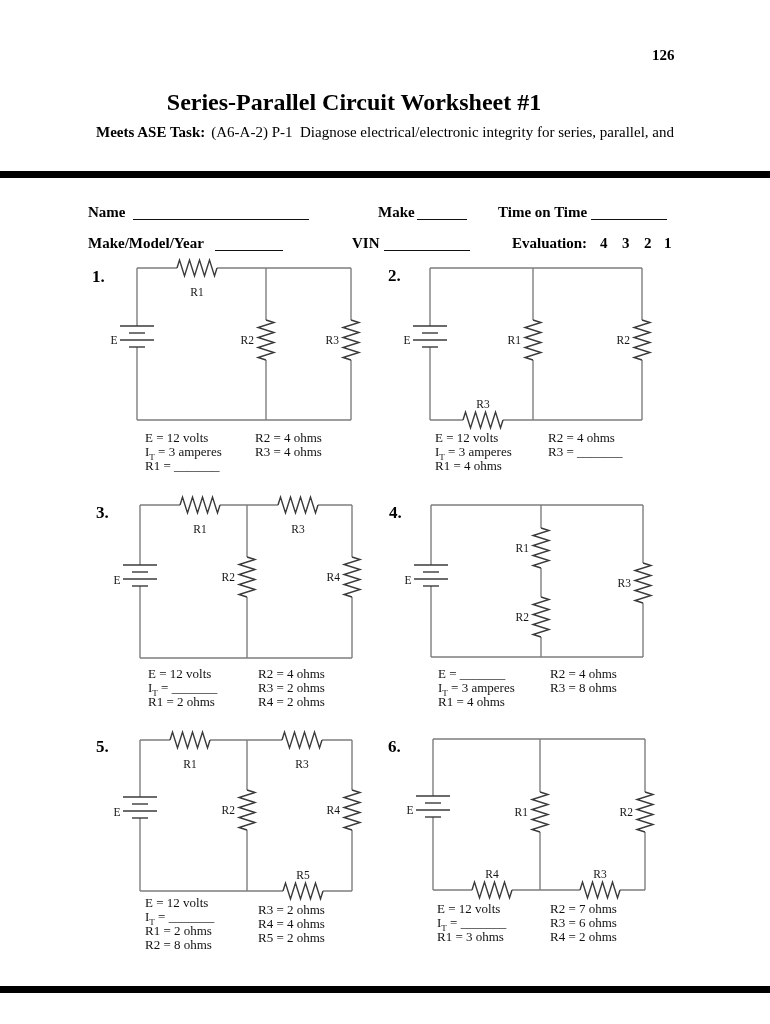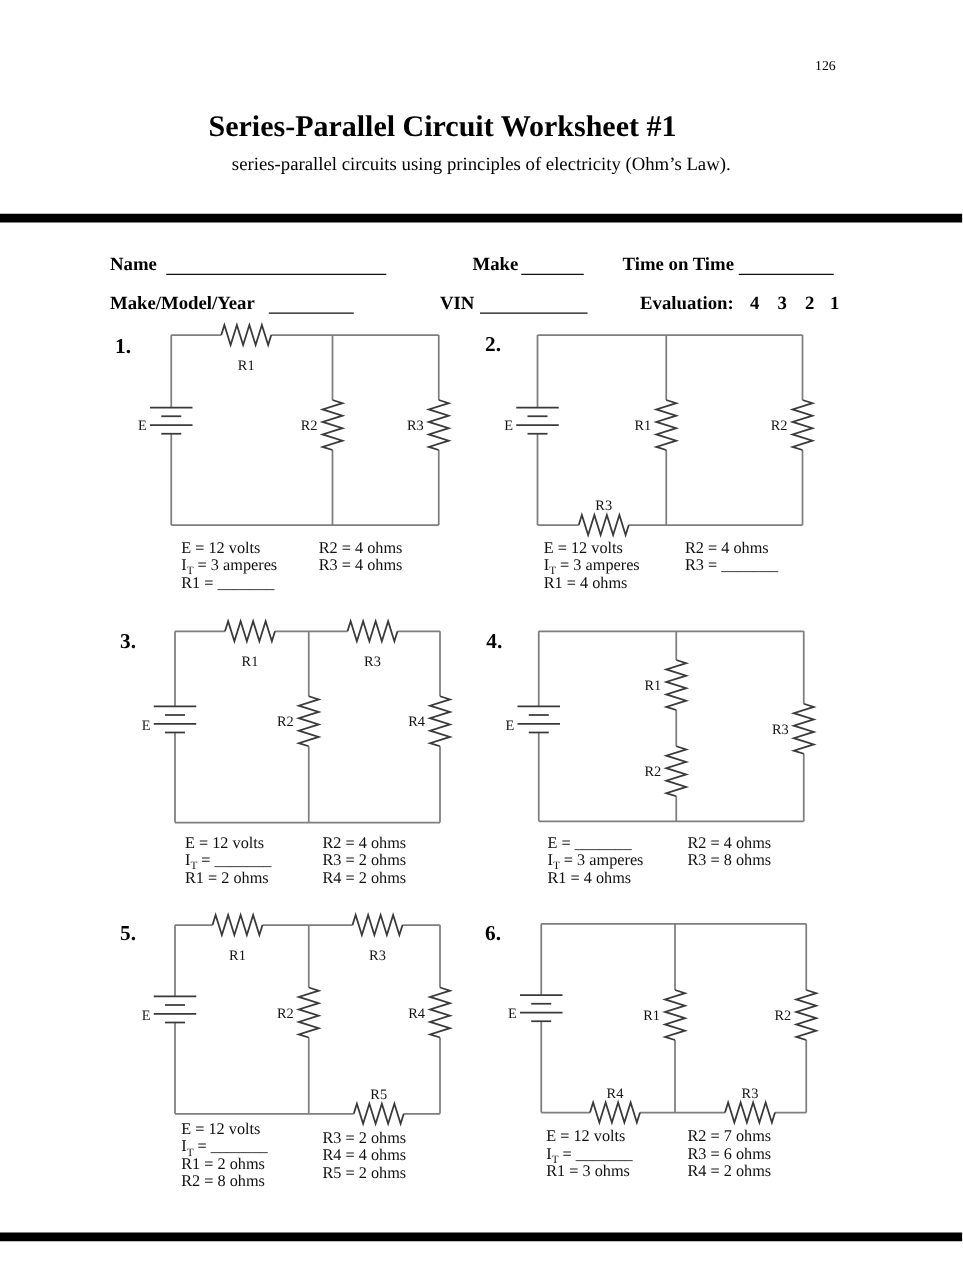--- a/index.html
+++ b/index.html
@@ -1,19 +1,19 @@
 <!DOCTYPE html>
 <html><head>
 <meta charset="utf-8">
 <style>
   html,body{margin:0;padding:0;background:#fff;}
   .page{position:relative;width:770px;height:1024px;background:#fff;overflow:hidden;
         font-family:"Liberation Serif",serif;color:#000;}
   .b{font-weight:bold;}
-  .pagenum{position:absolute;left:652px;top:47px;font-size:11px;font-weight:normal;}
+  .pagenum{position:absolute;left:652px;top:47px;font-size:15px;font-weight:bold;}
   .title{position:absolute;left:0;top:89px;width:708px;text-align:center;
          font-size:24px;font-weight:bold;}
   .taskblock{position:absolute;left:0;top:123px;width:770px;text-align:center;
              font-size:15px;line-height:19px;}
   .taskblock .b{margin-right:6px;}
   .rule{position:absolute;left:0;width:770px;height:7px;background:#000;}
   .flabel{position:absolute;font-size:15px;font-weight:bold;white-space:pre;}
   .blank{position:absolute;height:15px;border-bottom:1.5px solid #111;}
   .pnum{position:absolute;font-size:17px;font-weight:bold;}
   .vcol{position:absolute;font-size:13px;line-height:14px;color:#111;}
@@ -39,21 +39,21 @@
     </g>
   </defs>
 </svg>
 
 <div class="page">
 
   <div class="pagenum">126</div>
   <div class="title">Series-Parallel Circuit Worksheet #1</div>
 
   <div class="taskblock">
-    <div>series-parallel circuits using principles of electricity (Ohm’s Law).</div>
+    <div><span class="b">Meets ASE Task:</span><span>(A6-A-2) P-1&nbsp; Diagnose electrical/electronic integrity for series, parallel, and</span></div>
   </div>
 
   <div class="rule" style="top:171px"></div>
 
   <span class="flabel" style="left:88px;top:204px">Name</span>
   <div class="blank" style="left:133px;top:204px;width:176px"></div>
   <span class="flabel" style="left:378px;top:204px">Make</span>
   <div class="blank" style="left:417px;top:204px;width:50px"></div>
   <span class="flabel" style="left:498px;top:204px">Time on Time</span>
   <div class="blank" style="left:591px;top:204px;width:76px"></div>

